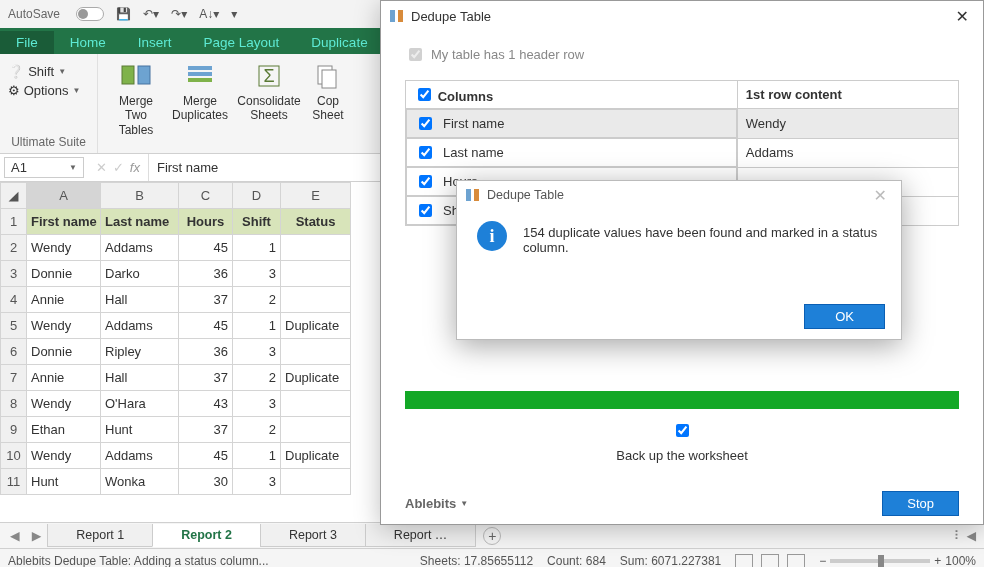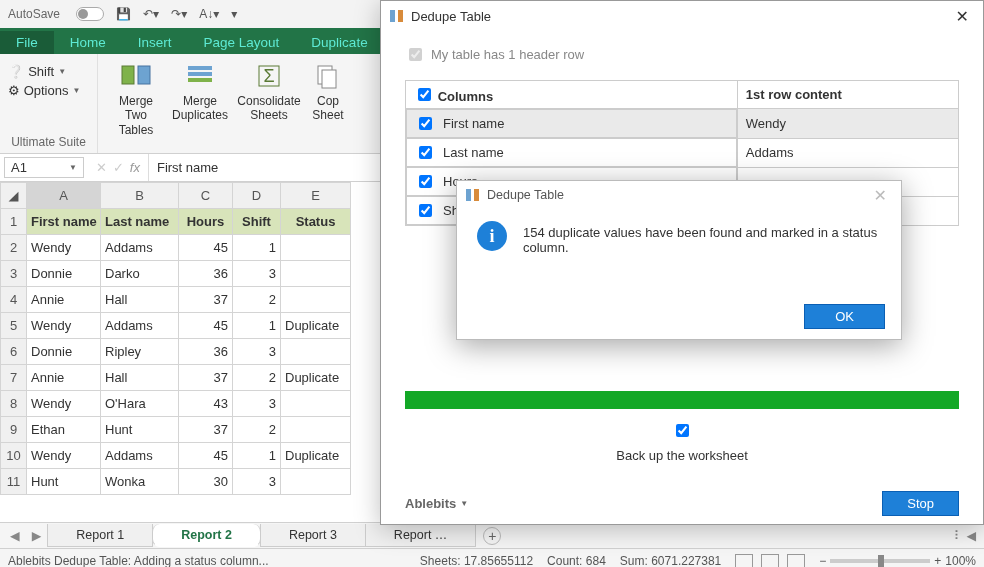--- a/index.html
+++ b/index.html
@@ -48,21 +48,21 @@
   .col-E { width: 70px; }
   .txt-l { text-align: left; padding-left: 4px; }
   .txt-r { text-align: right; padding-right: 4px; }
   .txt-c { text-align: center; }
   .selected-col th.col-A { background: #d5d5d5; }
   
   
   .sheet-tabs { height: 26px; border-top: 1px solid #d0d0d0; background: #f5f5f5; display: flex; align-items: center; padding: 0 4px; font-size: 12.5px; gap: 0; }
   .sheet-nav { padding: 0 6px; color: #888; }
   .sheet-tab { padding: 4px 28px; border: 1px solid #ccc; border-top: none; background: #f0f0f0; cursor: pointer; margin-right: -1px; }
-  .sheet-tab.active { background: #fff; color: #227447; font-weight: bold; border-bottom: 1px solid #fff; border-radius: 8px; }
+  .sheet-tab.active { background: #fff; color: #227447; font-weight: bold; border-bottom: 1px solid #fff; }
   .sheet-plus { width: 18px; height: 18px; border: 1px solid #bbb; border-radius: 50%; display: flex; align-items: center; justify-content: center; margin-left: 8px; font-size: 14px; color: #666; cursor: pointer; }
   .sheet-scroll { flex: 1; display: flex; justify-content: flex-end; padding-right: 4px; }
   
   
   .statusbar { height: 25px; background: #f5f5f5; border-top: 1px solid #d0d0d0; display: flex; align-items: center; font-size: 12px; color: #555; padding: 0 8px; }
   .statusbar .left { flex: 0 0 auto; }
   .statusbar .right { margin-left: auto; display: flex; align-items: center; gap: 14px; }
   .view-icons { display: flex; gap: 8px; }
   .view-icon { width: 18px; height: 14px; border: 1px solid #999; cursor: pointer; }
   .zoom { display: flex; align-items: center; gap: 4px; }

